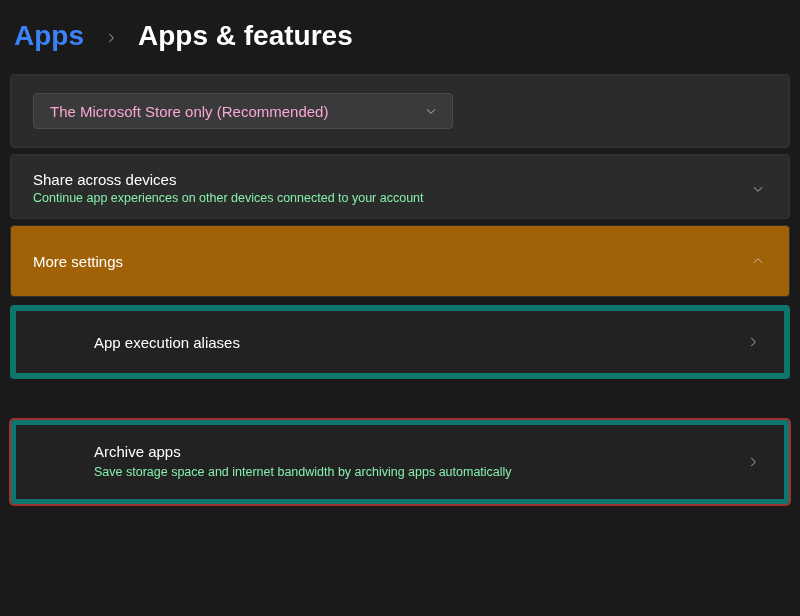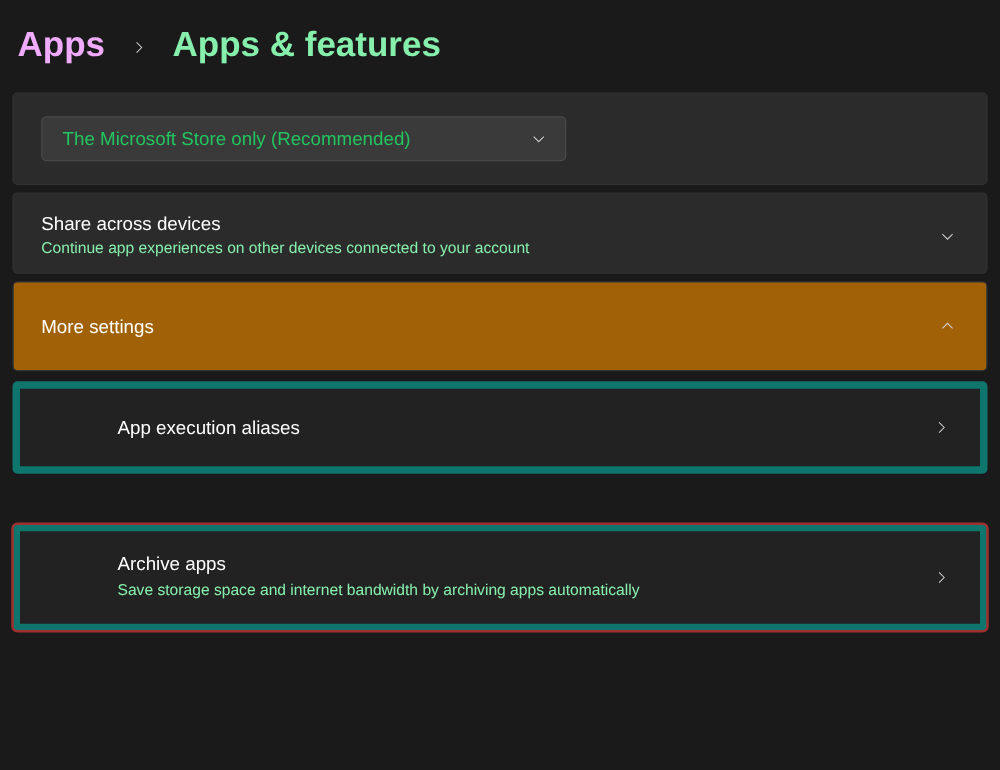--- a/index.html
+++ b/index.html
@@ -20,31 +20,31 @@
     }
     .breadcrumb {
       display: flex;
       align-items: center;
       gap: 18px;
       padding: 4px 4px 22px 4px;
     }
     .breadcrumb-parent {
       font-size: 28px;
       font-weight: 600;
-      color: #f0abfc;
+      color: #3b82f6;
     }
     .breadcrumb-sep {
       font-size: 20px;
       color: #8a8a8a;
       margin-top: 4px;
     }
     .breadcrumb-current {
       font-size: 28px;
       font-weight: 600;
-      color: #86efac;
+      color: #ffffff;
     }
     .card {
       background: #2b2b2b;
       border: 1px solid #323232;
       border-radius: 4px;
       margin-bottom: 6px;
       display: flex;
       align-items: center;
       padding: 18px 22px;
       justify-content: space-between;
@@ -81,21 +81,21 @@
       padding: 8px 12px 8px 16px;
       display: flex;
       align-items: center;
       gap: 24px;
       min-width: 420px;
       justify-content: space-between;
       cursor: pointer;
     }
     .dropdown-label {
       font-size: 15px;
-      color: #22c55e;
+      color: #f9a8d4;
     }
     .chevron {
       display: inline-flex;
       align-items: center;
       justify-content: center;
       width: 18px;
       height: 18px;
     }
     .chevron svg {
       width: 14px;

